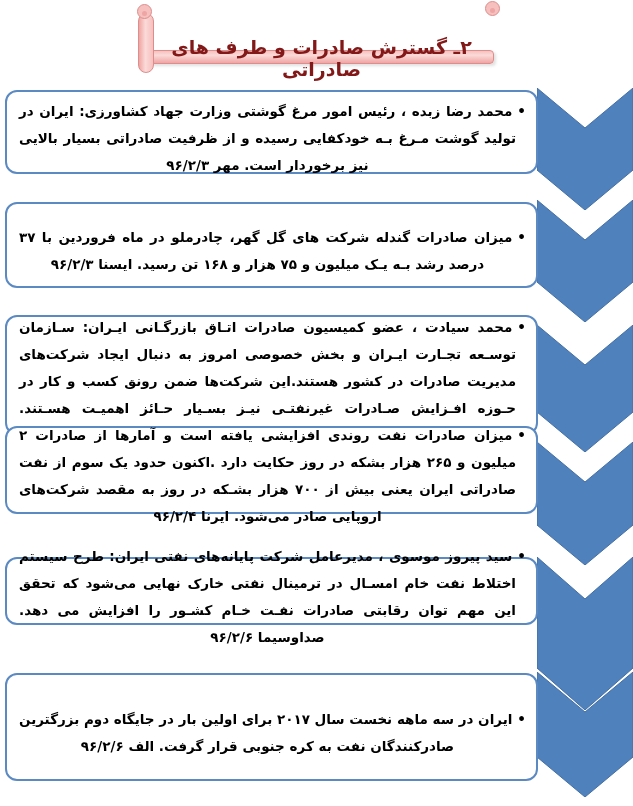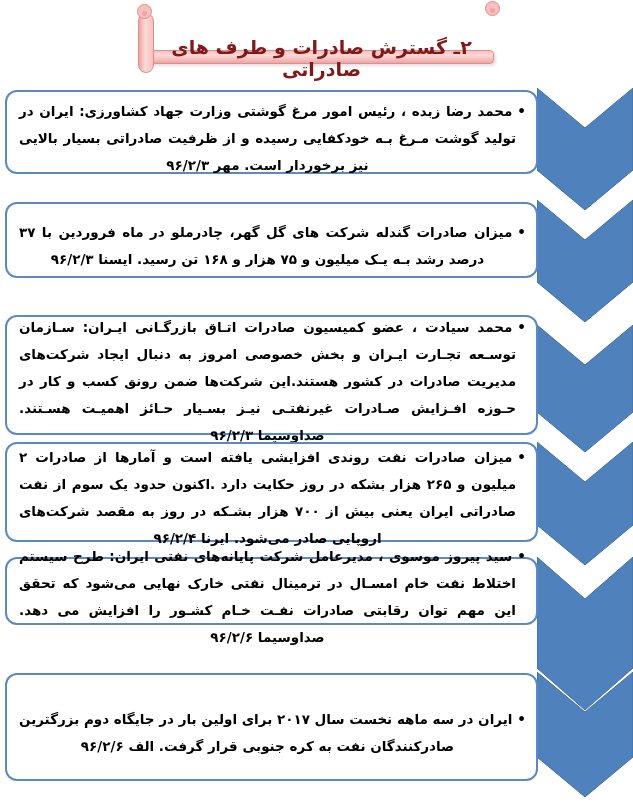--- a/index.html
+++ b/index.html
@@ -81,27 +81,27 @@
   <svg class="chev" style="top:557px;height:153px" viewBox="0 0 96 153" preserveAspectRatio="none">
       <polygon points="0,0 48,42 96,0 96,111 48,153 0,111"></polygon>
     </svg>
   <svg class="chev" style="top:672px;height:125px" viewBox="0 0 96 125" preserveAspectRatio="none">
       <polygon points="0,0 48,40 96,0 96,85 48,125 0,85"></polygon>
     </svg>
 
   <div class="block" style="top:90px;height:84px">
     <p lang="fa"><span class="marker">•</span><span>محمد رضا زبده ، رئیس امور مرغ گوشتی وزارت جهاد کشاورزی: ایران در تولید گوشت مـرغ بـه خودکفایی رسیده و از ظرفیت صادراتی بسیار بالایی نیز برخوردار است. مهر ۹۶/۲/۳</span></p>
   </div>
-  <div class="block" style="top:202px;height:76px">
+  <div class="block" style="top:202px;height:86px">
     <p lang="fa"><span class="marker">•</span><span>میزان صادرات گندله شرکت های گل گهر، چادرملو در ماه فروردین با ۳۷ درصد رشد بـه یـک میلیون و ۷۵ هزار و ۱۶۸ تن رسید. ایسنا ۹۶/۲/۳</span></p>
   </div>
   <div class="block" style="top:315px;height:120px">
     <p lang="fa"><span class="marker">•</span><span>محمد سیادت ، عضو کمیسیون صادرات اتـاق بازرگـانی ایـران: سـازمان توسـعه تجـارت ایـران و بخش خصوصی امروز به دنبال ایجاد شرکت‌های مدیریت صادرات در کشور هستند.این شرکت‌ها ضمن رونق کسب و کار در حـوزه افـزایش صـادرات غیرنفتـی نیـز بسـیار حـائز اهمیـت هسـتند. صداوسیما ۹۶/۲/۳</span></p>
   </div>
-  <div class="block" style="top:442px;height:100px">
+  <div class="block" style="top:426px;height:88px">
     <p lang="fa"><span class="marker">•</span><span>میزان صادرات نفت روندی افزایشی یافته است و آمارها از صادرات ۲ میلیون و ۲۶۵ هزار بشکه در روز حکایت دارد .اکنون حدود یک سوم از نفت صادراتی ایران یعنی بیش از ۷۰۰ هزار بشـکه در روز به مقصد شرکت‌های اروپایی صادر می‌شود. ایرنا ۹۶/۲/۴</span></p>
   </div>
   <div class="block" style="top:557px;height:68px">
     <p lang="fa"><span class="marker">•</span><span>سید پیروز موسوی ، مدیرعامل شرکت پایانه‌های نفتی ایران: طرح سیستم اختلاط نفت خام امسـال در ترمینال نفتی خارک نهایی می‌شود که تحقق این مهم توان رقابتی صادرات نفـت خـام کشـور را افزایش می دهد. صداوسیما ۹۶/۲/۶</span></p>
   </div>
   <div class="block" style="top:673px;height:108px">
     <p lang="fa"><span class="marker">•</span><span>ایران در سه ماهه نخست سال ۲۰۱۷ برای اولین بار در جایگاه دوم بزرگترین صادرکنندگان نفت به کره جنوبی قرار گرفت. الف ۹۶/۲/۶</span></p>
   </div>
 
 </div>

